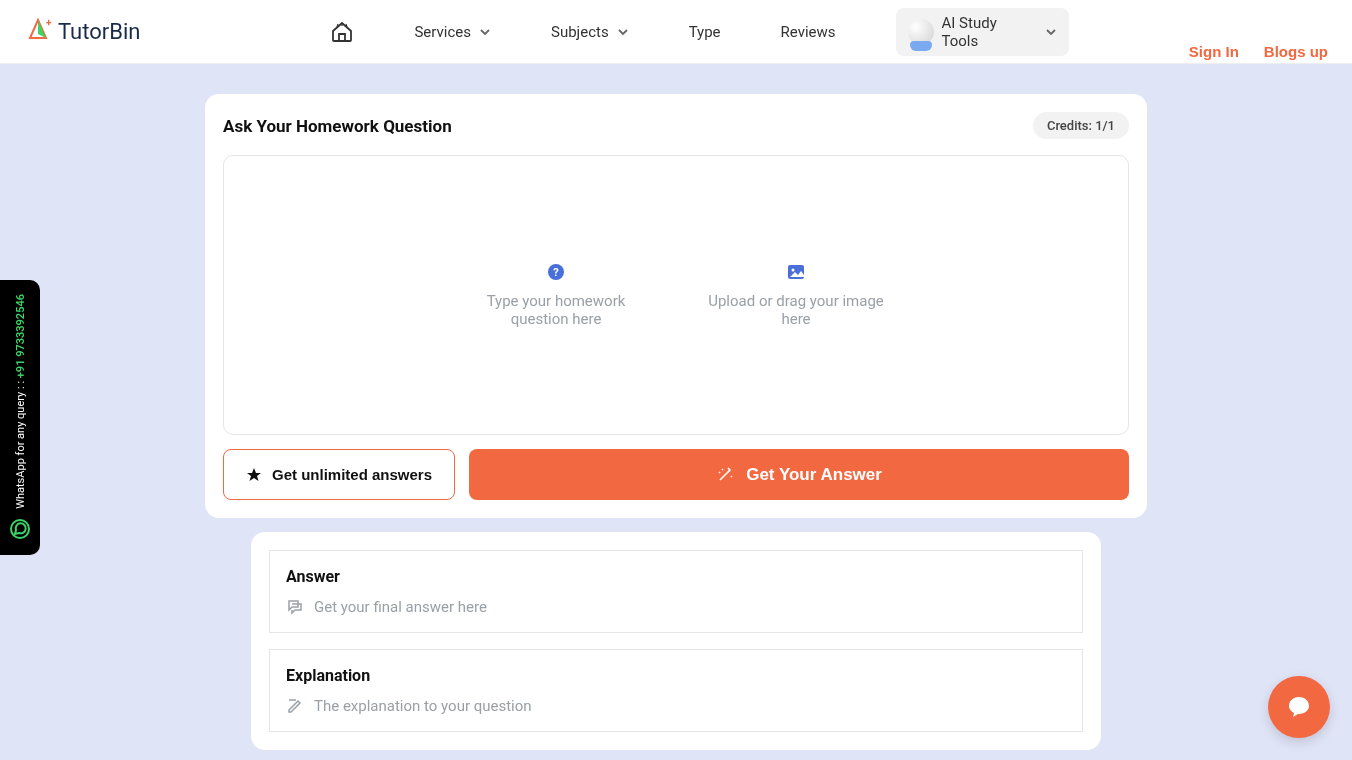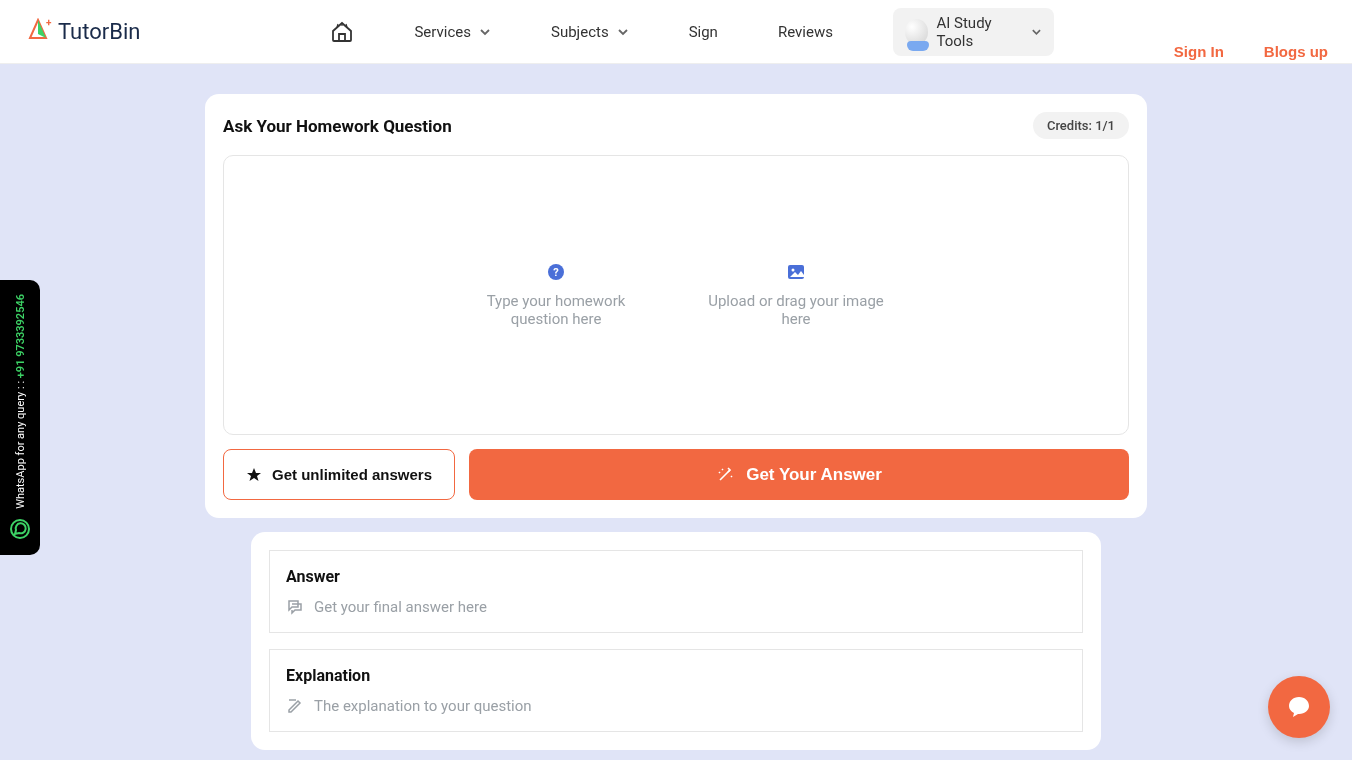--- a/index.html
+++ b/index.html
@@ -54,21 +54,21 @@
     }
     .chevron {
       width: 12px;
       height: 12px;
     }
     .home-icon {
       stroke: #333;
     }
     .auth-buttons {
       display: flex;
-      gap: 40px;
+      gap: 25px;
       margin-left: auto;
       padding-left: 120px;
       margin-top: 40px;
     }
     .auth-btn {
       color: #f26841;
       font-weight: 600;
       font-size: 15px;
       cursor: pointer;
       background: none;
@@ -267,21 +267,21 @@
           <path d="M2 4 L6 8 L10 4"></path>
         </svg>
     </a>
     <a class="nav-item">
       <span>Subjects</span>
       <svg class="chevron" viewBox="0 0 12 12" fill="none" stroke="#666" stroke-width="1.8">
           <path d="M2 4 L6 8 L10 4"></path>
         </svg>
     </a>
     <a class="nav-item">
-      <span>Sign</span>
+      <span>Type</span>
     </a>
     <a class="nav-item">
       <span>Reviews</span>
     </a>
     <a class="nav-item ai-tools">
       <span class="robot-icon"></span>
       <span>AI Study Tools</span>
       <svg class="chevron" viewBox="0 0 12 12" fill="none" stroke="#666" stroke-width="1.8">
           <path d="M2 4 L6 8 L10 4"></path>
         </svg>

